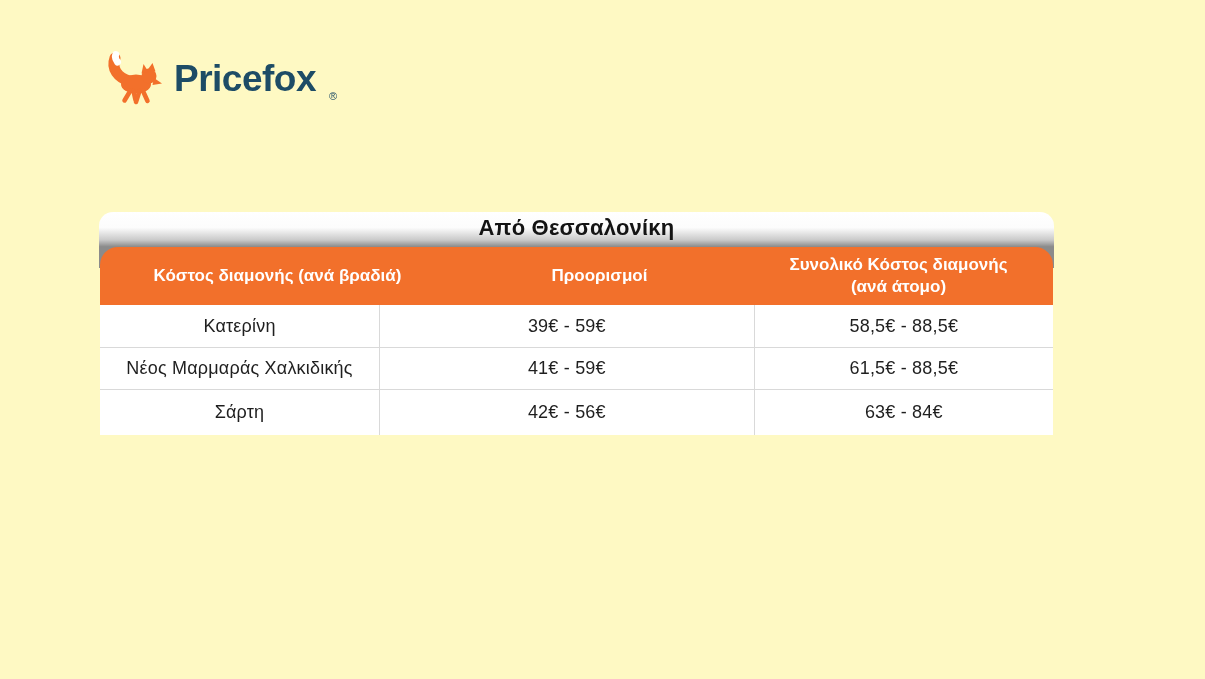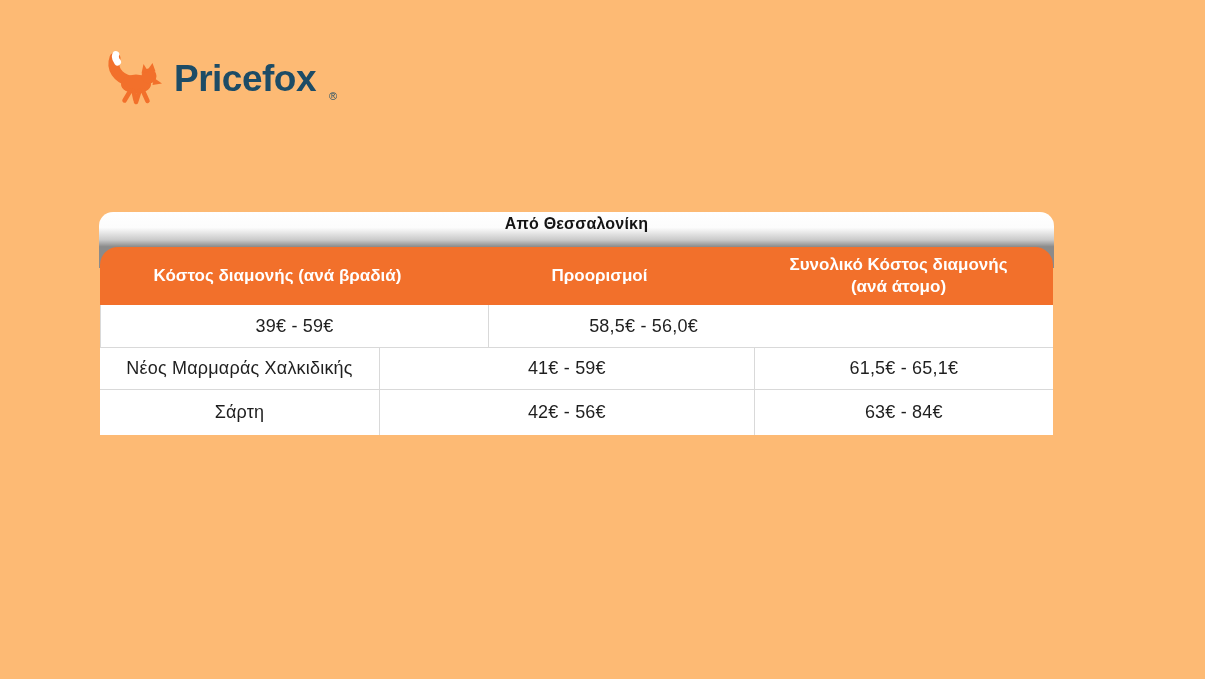--- a/index.html
+++ b/index.html
@@ -1,35 +1,35 @@
 <!DOCTYPE html>
 <html><head>
 <meta charset="utf-8">
 <style>
   html,body{margin:0;padding:0;background:#ffffff;}
   .canvas{
-    position:relative;width:1205px;height:679px;background:#fdba74;overflow:hidden;
+    position:relative;width:1205px;height:679px;background:#fef9c3;overflow:hidden;
     font-family:"Liberation Sans","DejaVu Sans",sans-serif;
   }
 
   
   .logo{position:absolute;left:103px;top:50px;display:flex;align-items:center;gap:11px;}
   .logo svg{display:block;}
   .wordmark{font-size:37px;font-weight:700;color:#1d4c66;letter-spacing:-0.5px;line-height:1;}
   .regmark{font-size:11px;color:#1d4c66;align-self:flex-end;margin-left:2px;margin-bottom:4px;}
 
   
   .band{
     position:absolute;left:99px;top:212px;width:955px;height:56px;
     border-radius:14px 14px 0 0;
     background:linear-gradient(to bottom,#ffffff 0%,#fcfcfc 28%,#c9c9c9 50%,#8b8b8b 62%,#8b8b8b 100%);
   }
   .table-title{
     position:absolute;left:99px;top:215px;width:955px;text-align:center;
-    font-size:16px;font-weight:700;color:#141414;letter-spacing:0.2px;
+    font-size:22px;font-weight:700;color:#141414;letter-spacing:0.2px;
   }
 
   
   .header-row{
     position:absolute;left:100px;top:247px;width:953px;height:58px;
     background:#f2702b;border-radius:18px 18px 0 0;
     display:flex;color:#ffffff;font-weight:700;font-size:17px;
   }
   .hcell{display:flex;align-items:center;justify-content:center;text-align:center;line-height:1.3;}
   .hcell.c1{width:289px;}
@@ -90,27 +90,28 @@
   <div class="header-row">
     <div class="hcell c2">Κόστος διαμονής (ανά βραδιά)</div>
     <div class="hcell c1">Προορισμοί</div>
     <div class="hcell c3">
       <span>Συνολικό Κόστος διαμονής (ανά άτομο)</span>
     </div>
   </div>
 
   <div class="rows">
     <div class="row">
+      <div class="cell c1">Κατερίνη</div>
       <div class="cell c2">39€ - 59€</div>
-      <div class="cell c3">58,5€ - 56,0€</div>
+      <div class="cell c3">58,5€ - 88,5€</div>
     </div>
     <div class="row">
       <div class="cell c1">Νέος Μαρμαράς Χαλκιδικής</div>
       <div class="cell c2">41€ - 59€</div>
-      <div class="cell c3">61,5€ - 65,1€</div>
+      <div class="cell c3">61,5€ - 88,5€</div>
     </div>
     <div class="row">
       <div class="cell c1">Σάρτη</div>
       <div class="cell c2">42€ - 56€</div>
       <div class="cell c3">63€ - 84€</div>
     </div>
   </div>
 
 </div>
 

